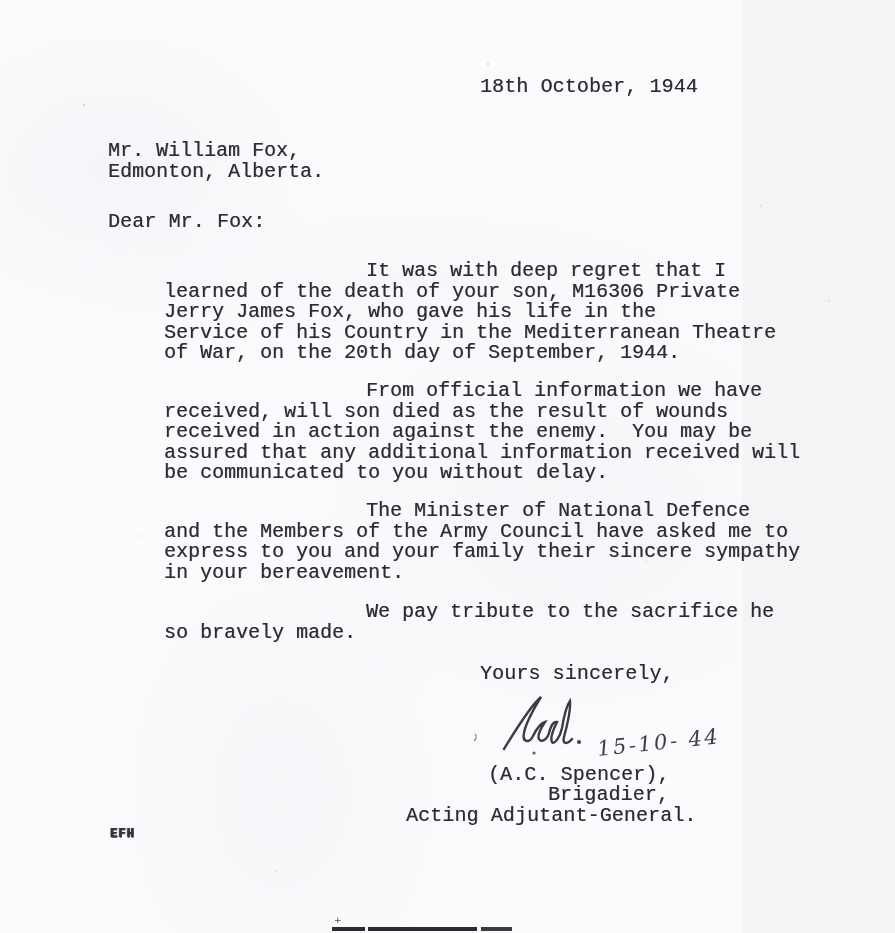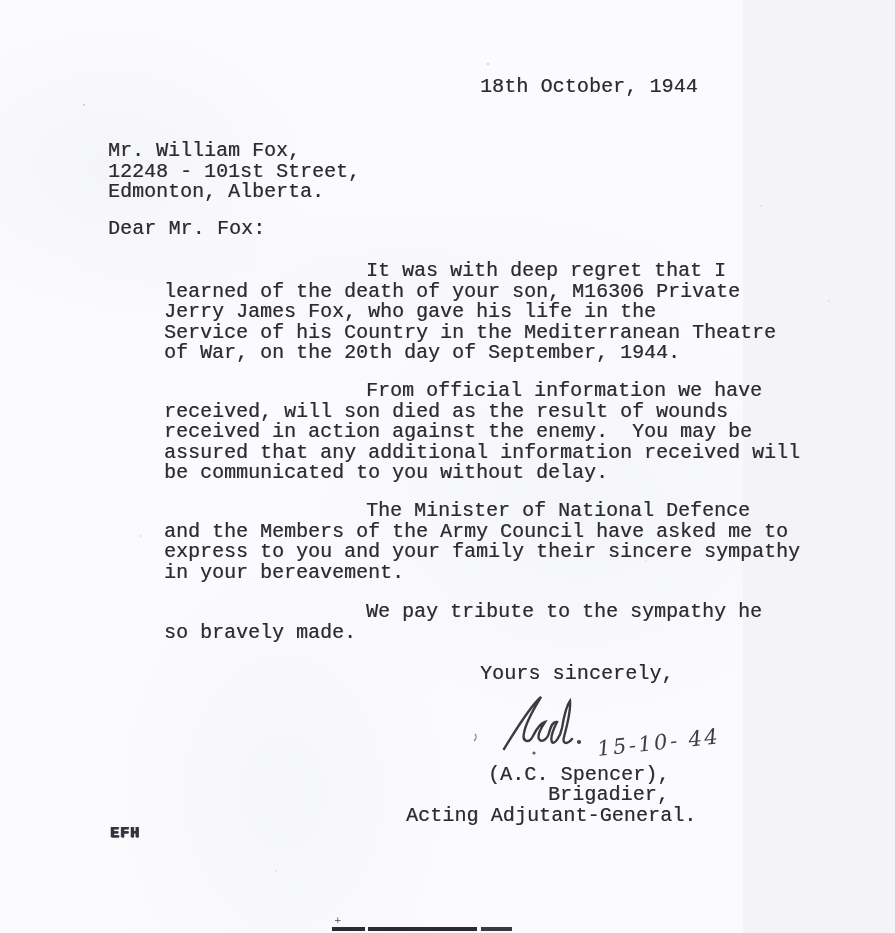--- a/index.html
+++ b/index.html
@@ -41,25 +41,24 @@
 </style>
 </head>
 <body>
 
 <div class="page">
 
   <div class="t" style="left:480px;top:77px">18th October, 1944</div>
 
   <div class="block" style="left:108px;top:141px">
     <div class="tline">Mr. William Fox,</div>
-    <div class="tline">12248 - 101st Street,</div>
     <div class="tline">Edmonton, Alberta.</div>
   </div>
 
-  <div class="t" style="left:108px;top:219px">Dear Mr. Fox:</div>
+  <div class="t" style="left:108px;top:212px">Dear Mr. Fox:</div>
 
   <div class="para block" style="top:261px">
     <div class="tline indent">It was with deep regret that I</div>
     <div class="tline">learned of the death of your son, M16306 Private</div>
     <div class="tline">Jerry James Fox, who gave his life in the</div>
     <div class="tline">Service of his Country in the Mediterranean Theatre</div>
     <div class="tline">of War, on the 20th day of September, 1944.</div>
   </div>
 
   <div class="para block" style="top:381px">
@@ -71,39 +70,39 @@
   </div>
 
   <div class="para block" style="top:501px">
     <div class="tline indent">The Minister of National Defence</div>
     <div class="tline">and the Members of the Army Council have asked me to</div>
     <div class="tline">express to you and your family their sincere sympathy</div>
     <div class="tline">in your bereavement.</div>
   </div>
 
   <div class="para block" style="top:602px">
-    <div class="tline indent">We pay tribute to the sympathy he</div>
+    <div class="tline indent">We pay tribute to the sacrifice he</div>
     <div class="tline">so bravely made.</div>
   </div>
 
   <div class="t" style="left:480px;top:664px">Yours sincerely,</div>
 
   <svg style="position:absolute;left:460px;top:690px" width="300" height="80" viewBox="0 0 300 80">
     <path d="M44,59 C52,46 70,16 81,7 C75,17 66,31 64,43 C62,52 69,54 73,46 C77,38 81,33 85,32 C81,38 77,45 79,49 C81,53 87,50 89,43 C91,36 93,31 97,32 C93,40 90,48 92,52 C94,55 100,48 102,38 C104,26 107,15 110,11 C111,21 107,36 104,47 C102,54 107,55 112,49" fill="none" stroke="#20202a" stroke-width="2.4" stroke-linecap="round" opacity="0.88"></path>
     <circle cx="119" cy="52" r="2.1" fill="#20202a" opacity="0.85"></circle>
     <circle cx="74" cy="63" r="1.6" fill="#20202a" opacity="0.7"></circle>
     <path d="M15,44 C17,46 16,49 14,51" stroke="#20202a" stroke-width="1.4" fill="none" opacity="0.5"></path>
     <text x="138" y="66" transform="rotate(-6 138 66)" font-family="DejaVu Serif, serif" font-style="italic" font-size="21" letter-spacing="2.5" fill="#23232c" opacity="0.88">15-10- 44</text>
   </svg>
 
   <div class="t" style="left:488px;top:765px">(A.C. Spencer),</div>
   <div class="t" style="left:548px;top:785px">Brigadier,</div>
   <div class="t" style="left:406px;top:806px">Acting Adjutant-General.</div>
 
-  <div class="t initials" style="left:110px;top:824px;font-size:15px">EFH</div>
+  <div class="t initials" style="left:110px;top:824px;font-size:12px">EFH</div>
 
   <div class="bar-seg" style="left:332px;width:33px"></div>
   <div class="bar-seg" style="left:368px;width:109px"></div>
   <div class="bar-seg" style="left:481px;width:31px;background:#3a3a3f"></div>
   <div class="regmark" style="left:334px;top:915px">+</div>
 
   <div class="speck" style="left:83px;top:104px;width:2px;height:2px"></div>
   <div class="speck" style="left:487px;top:63px;width:2px;height:2px"></div>
   <div class="speck" style="left:140px;top:535px;width:2px;height:2px;opacity:.6"></div>
   <div class="speck" style="left:828px;top:300px;width:2px;height:2px;opacity:.5"></div>

